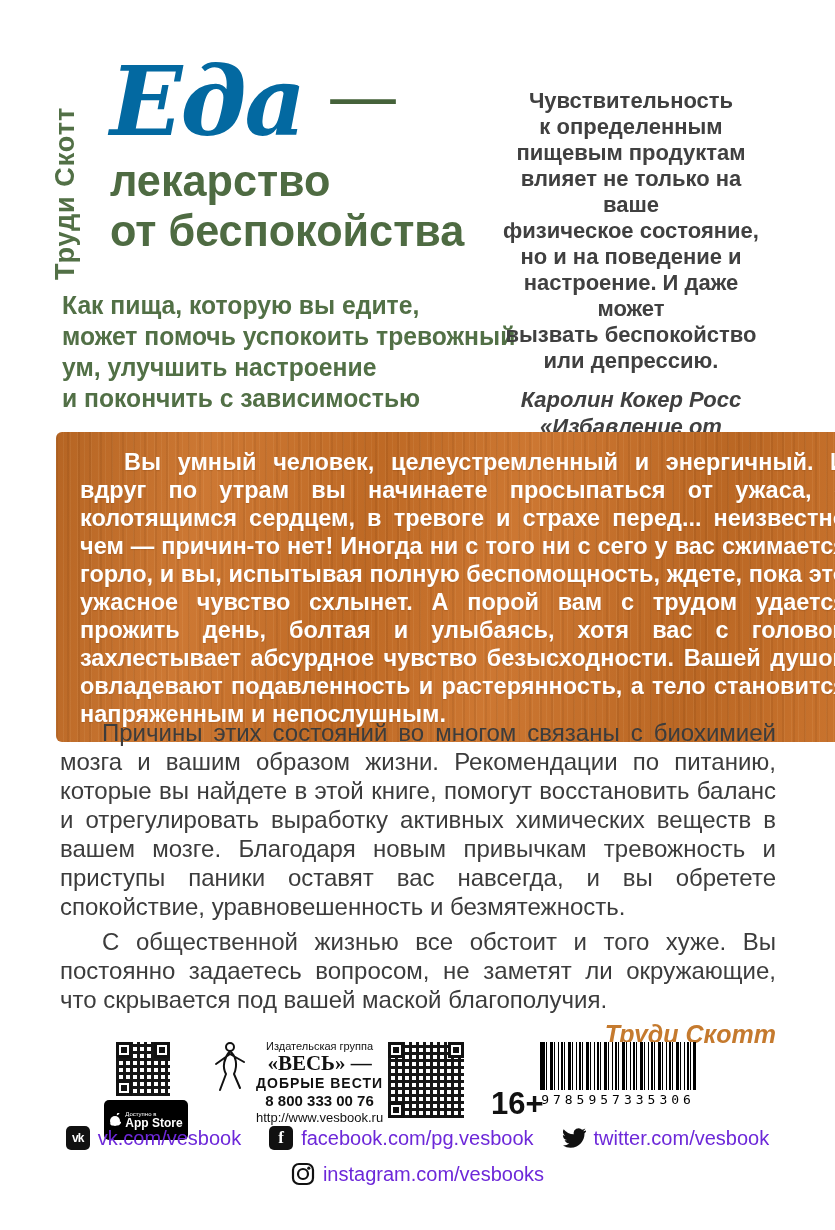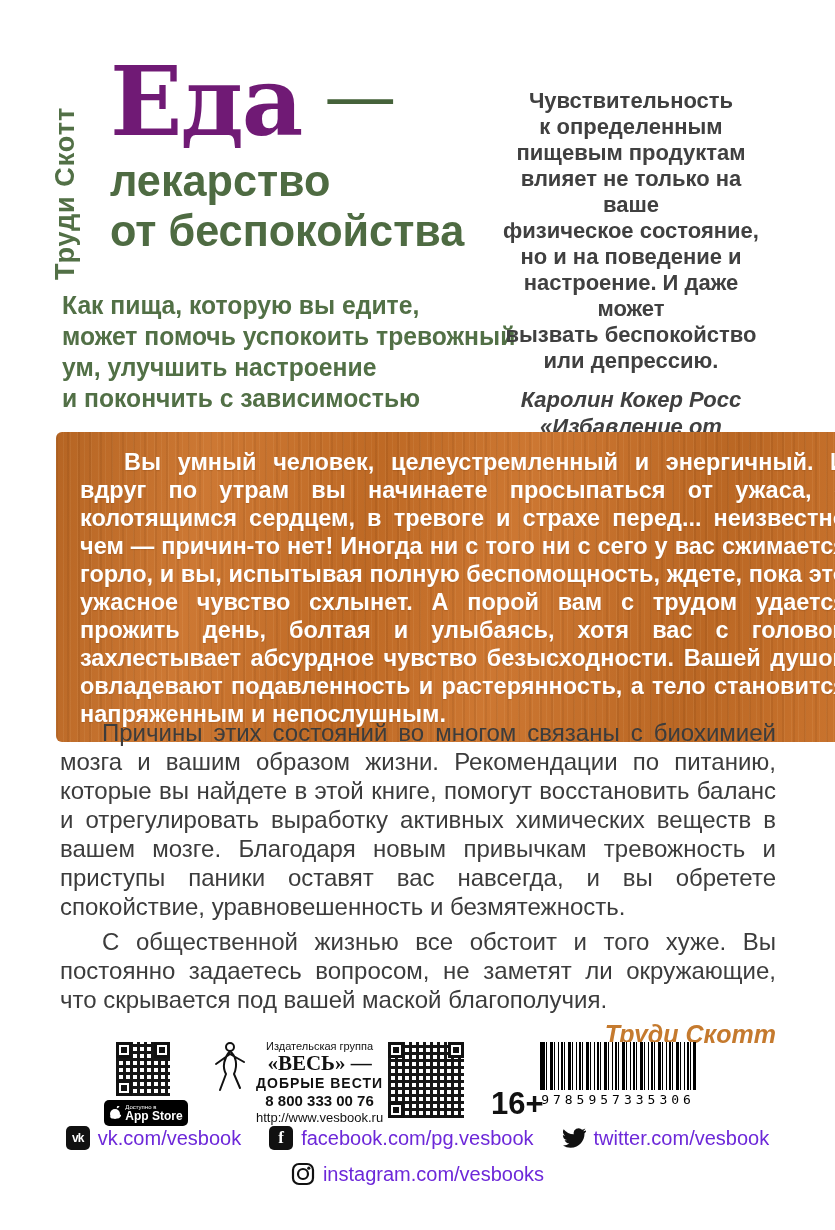--- a/index.html
+++ b/index.html
@@ -12,22 +12,22 @@
 
   
   .author-vertical {
     position:absolute; left:50px; top:80px; height:200px;
     writing-mode:vertical-rl; transform:rotate(180deg);
     font-size:27px; font-weight:700; letter-spacing:1px;
     color:#527046;
   }
   .title-block { position:absolute; left:110px; top:52px; }
   .t-script {
-    font-family:"DejaVu Serif", serif; font-weight:700;
-    font-size:95px; line-height:1.05; color:#701a75; letter-spacing:-2px;
+    font-family:"DejaVu Serif", serif; font-style:italic; font-weight:700;
+    font-size:95px; line-height:1.05; color:#0369a1; letter-spacing:-2px;
   }
   .t-dash { font-family:"DejaVu Serif",serif; font-size:72px; color:#45623a; vertical-align:14px; }
   .title-rest {
     margin-top:4px; transform:scaleX(.96); transform-origin:left top;
     font-weight:700; font-size:45px; line-height:50px; color:#4e6b42;
   }
   .subtitle {
     position:absolute; left:62px; top:290px;
     font-size:26px; line-height:31px; font-weight:700;
     color:#527046; white-space:pre-line;
@@ -78,21 +78,21 @@
       repeating-linear-gradient(0deg,#161616 0 3px,rgba(0,0,0,0) 3px 7px),
       repeating-linear-gradient(90deg,#161616 0 3px,#ffffff 3px 7px);
   }
   .qr .fp { position:absolute; width:16px; height:16px; background:#fff; border:3px solid #111; }
   .qr .fp::after { content:""; position:absolute; inset:2px; background:#111; }
   .fp.tl{top:0;left:0} .fp.tr{top:0;right:0} .fp.bl{bottom:0;left:0}
   .qr-app { left:116px; top:1042px; width:54px; height:54px; }
   .qr-site { left:388px; top:1042px; width:76px; height:76px; }
 
   .appstore-badge {
-    position:absolute; left:104px; top:1100px; width:84px; height:26px;
+    position:absolute; left:104px; top:1100px; width:84px; height:40px;
     background:#000; border-radius:5px; color:#fff;
     display:flex; align-items:center; justify-content:center; gap:4px;
   }
   .appstore-badge .txt { line-height:1; text-align:left; }
   .appstore-badge .cap { font-size:6px; display:block; }
   .appstore-badge .lbl { font-size:12px; font-weight:700; display:block; }
 
   .publisher { position:absolute; left:208px; top:1040px; display:flex; gap:6px; }
   .publisher .p-text { text-align:center; color:#111; }
   .pub-group { font-size:11px; }

